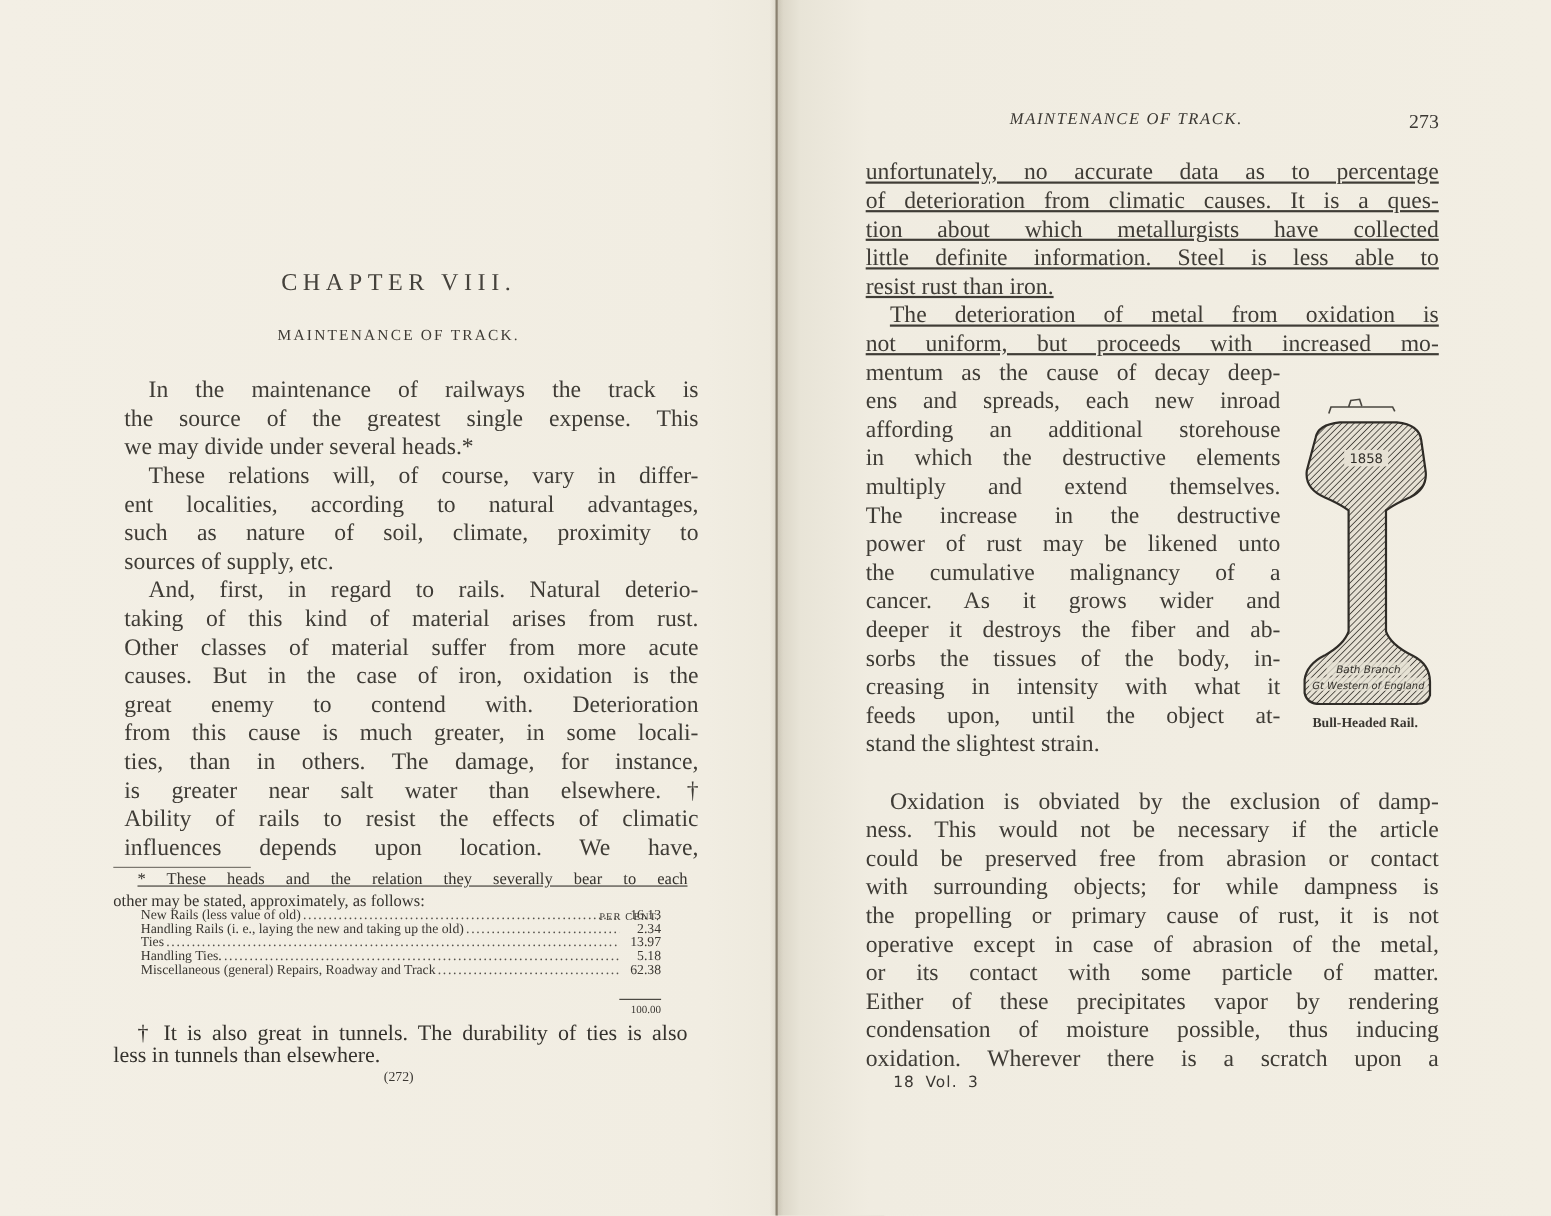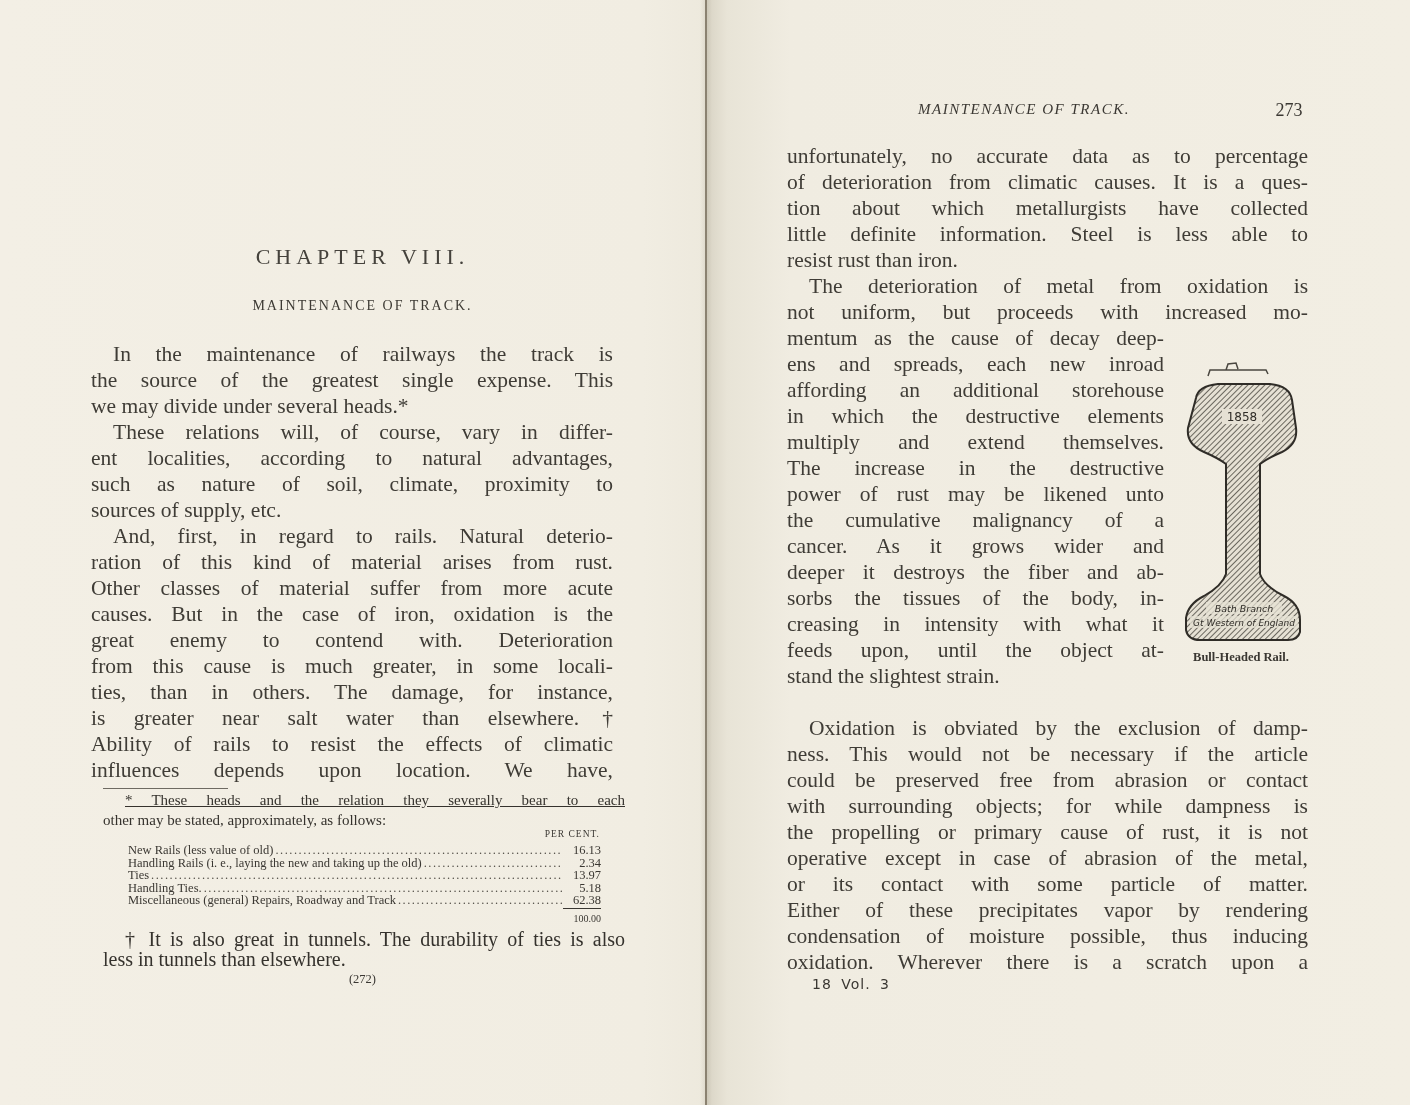--- a/index.html
+++ b/index.html
@@ -44,41 +44,41 @@
       position: absolute;
       font-family: "Liberation Serif", serif;
       font-size: 21.5px; line-height: 26px; color: #3f3c36;
     }
     .body-text .ln {
       display: block; height: 26px; white-space: nowrap;
       text-align: justify; text-align-last: justify;
     }
     .body-text .ln.last { text-align-last: left; }
     .body-text .ln.indent { text-indent: 22px; }
-    .left-body { left: 91px; width: 522px; top: 341px; }
+    .left-body { left: 113px; width: 522px; top: 341px; }
 
     .footnote-rule {
       position: absolute; left: 103px; top: 788px; width: 125px; height: 1px;
       background: #6e6a62;
     }
     .footnotes {
       position: absolute; left: 103px; width: 522px; top: 790px;
       font-family: "Liberation Serif", serif; font-size: 15px; line-height: 20px;
       color: #35322d;
     }
     .footnotes .ln { display: block; white-space: nowrap; text-align: justify; text-align-last: justify; }
     .footnotes .ln.last { text-align-last: left; }
     .footnotes .ln.indent { text-indent: 22px; text-decoration: underline; }
 
     .pct-header {
       position: absolute; left: 520px; top: 829px; width: 80px; text-align: right;
       font-family: "Liberation Serif", serif; font-size: 9.5px; letter-spacing: 1px; color: #3a3732;
     }
     .cost-table {
-      position: absolute; left: 128px; top: 844px; width: 473px;
+      position: absolute; left: 128px; top: 825px; width: 473px;
       font-family: "Liberation Serif", serif; font-size: 12.5px; line-height: 12.5px; color: #3a3732;
     }
     .cost-row { display: flex; align-items: baseline; height: 12.5px; }
     .cost-label { white-space: nowrap; }
     .cost-dots {
       flex: 1; overflow: hidden; white-space: nowrap; margin: 0 2px;
       letter-spacing: 1.5px; color: #55514a;
     }
     .cost-dots::before { content: "................................................................................................................................"; }
     .cost-val { width: 36px; text-align: right; }
@@ -101,24 +101,24 @@
       font-family: "Liberation Serif", serif; font-size: 12.5px; color: #3a3732;
     }
 
     
     .running-head {
       position: absolute; left: 918px; top: 101px;
       font-family: "Liberation Serif", serif; font-style: italic;
       font-size: 15px; letter-spacing: 1.5px; color: #3b3833;
     }
     .right-folio {
-      position: absolute; left: 1270px; top: 100px; width: 38px; text-align: center;
+      position: absolute; left: 1270px; top: 100px; width: 38px; text-align: right;
       font-family: "Liberation Serif", serif; font-size: 18px; color: #3b3833;
     }
-    .right-body-top { left: 787px; width: 521px; top: 143px; }
+    .right-body-top { left: 787px; width: 521px; top: 143px; text-decoration: underline; }
     .right-body-narrow { left: 787px; width: 377px; top: 325px; }
     .right-body-bottom { left: 787px; width: 521px; top: 715px; }
 
     .figure {
       position: absolute; left: 1178px; top: 358px; width: 130px; height: 300px;
     }
     .figure svg { position: absolute; left: 0; top: 0; }
     .figure-caption {
       position: absolute; left: 1174px; top: 650px; width: 134px; text-align: center;
       font-family: "Liberation Serif", serif; font-size: 12.5px; font-weight: bold; color: #3a3732;
@@ -138,21 +138,21 @@
 
   <div class="body-text left-body">
     <span class="ln indent">In the maintenance of railways the track is</span>
     <span class="ln">the source of the greatest single expense. This</span>
     <span class="ln last">we may divide under several heads.*</span>
     <span class="ln indent">These relations will, of course, vary in differ-</span>
     <span class="ln">ent localities, according to natural advantages,</span>
     <span class="ln">such as nature of soil, climate, proximity to</span>
     <span class="ln last">sources of supply, etc.</span>
     <span class="ln indent">And, first, in regard to rails. Natural deterio-</span>
-    <span class="ln">ration of this kind of material arises from rust.</span>
+    <span class="ln">taking of this kind of material arises from rust.</span>
     <span class="ln">Other classes of material suffer from more acute</span>
     <span class="ln">causes. But in the case of iron, oxidation is the</span>
     <span class="ln">great enemy to contend with. Deterioration</span>
     <span class="ln">from this cause is much greater, in some locali-</span>
     <span class="ln">ties, than in others. The damage, for instance,</span>
     <span class="ln">is greater near salt water than elsewhere.†</span>
     <span class="ln">Ability of rails to resist the effects of climatic</span>
     <span class="ln">influences depends upon location. We have,</span>
   </div>
 

